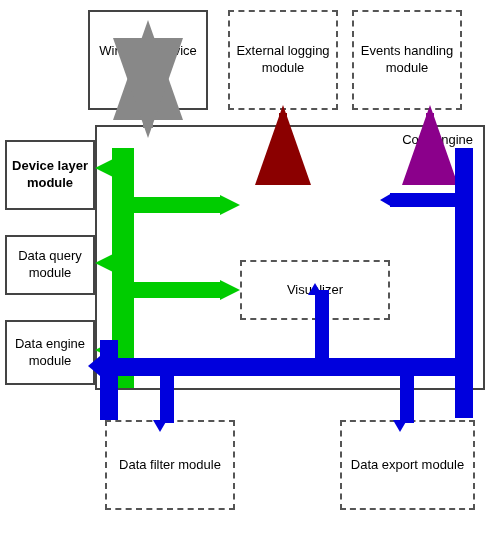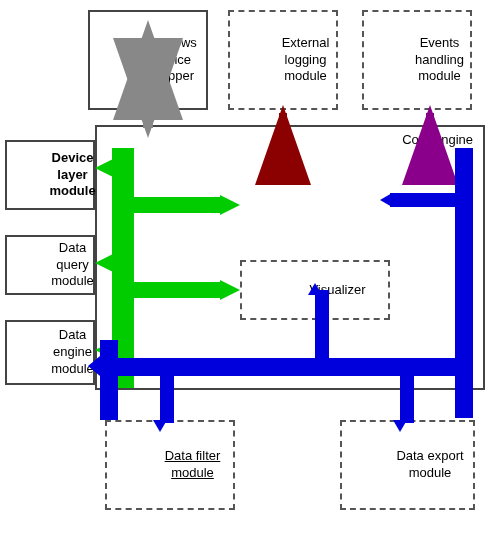--- a/index.html
+++ b/index.html
@@ -23,21 +23,20 @@
     .box {
       position: absolute;
       border: 2px solid #444;
       background: white;
       display: flex;
       align-items: center;
       justify-content: center;
       text-align: center;
       line-height: 1.3;
       font-size: 13px;
-      padding-left: 45px;
     }
 
     .box.dashed {
       border-style: dashed;
       border-color: #555;
     }
 
     
     #box-windows {
       left: 88px; top: 10px;
@@ -46,21 +45,21 @@
 
     
     #box-external {
       left: 228px; top: 10px;
       width: 110px; height: 100px;
       border-style: dashed;
     }
 
     
     #box-events {
-      left: 362px; top: 10px;
+      left: 352px; top: 10px;
       width: 110px; height: 100px;
       border-style: dashed;
       justify-content: flex-end;
     }
 
     
     #box-core {
       left: 95px; top: 125px;
       width: 390px; height: 265px;
       border: 2px solid #444;
@@ -102,21 +101,20 @@
     #box-parser {
       left: 5px; top: 320px;
       width: 90px; height: 65px;
     }
 
     
     #box-filter {
       left: 105px; top: 420px;
       width: 130px; height: 90px;
       border-style: dashed;
-      text-decoration: underline;
     }
 
     
     #box-export {
       left: 340px; top: 420px;
       width: 135px; height: 90px;
       border-style: dashed;
     }
 
     

